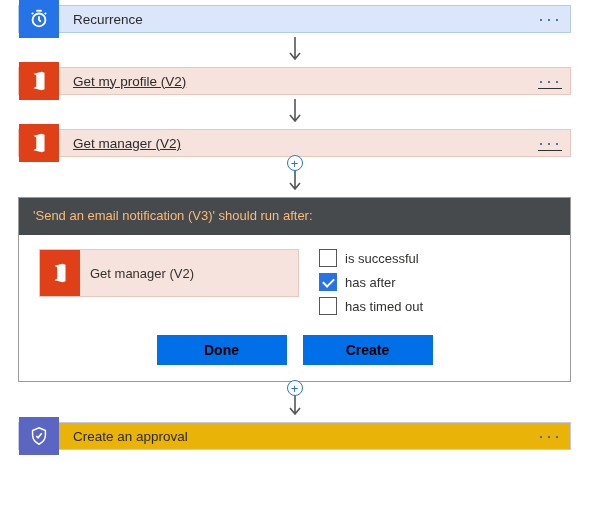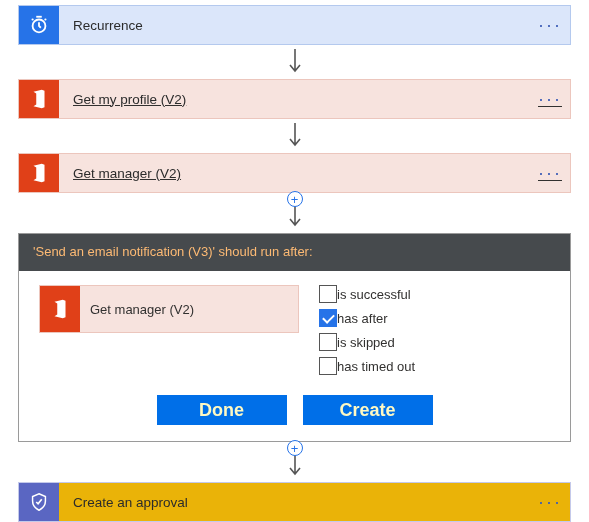--- a/index.html
+++ b/index.html
@@ -9,21 +9,21 @@
     font-family: "Segoe UI", Arial, sans-serif;
     font-size: 13px;
     color: #323130;
     background: #ffffff;
     width: 589px;
   }
   .card {
     display: flex;
     align-items: center;
     border: 1px solid;
-    height: 40px;
+    height: 28px;
     position: relative;
   }
   .card-blue { background: #dbe6fa; border-color: #b4c9ee; }
   .card-pink { background: #f7e3de; border-color: #ecc6bd; text-decoration: underline; }
   .card-lav  { background: #eab308; border-color: #c4c9ea; }
   .icon-box {
     width: 40px; height: 38px;
     display: flex; align-items: center; justify-content: center;
     flex: 0 0 40px;
   }
@@ -70,38 +70,38 @@
     display: flex;
     background: #f7e3de;
     border: 1px solid #ecc6bd;
     height: 48px;
   }
   .dep-card .icon-box { height: 46px; }
   .dep-text { padding: 6px 10px; display:flex; flex-direction:column; justify-content:center; }
   .dep-title { font-size: 13px; }
   .dep-status { font-size: 11px; color: #5a5a5a; margin-top: 2px; }
   .checks { display: flex; flex-direction: column; gap: 6px; font-size: 13px; }
-  .chk { display: flex; align-items: center; cursor: pointer; }
+  .chk { display: flex; align-items: center; gap: 8px; cursor: pointer; }
   .chk-box {
     width: 18px; height: 18px; border: 1px solid #555; background: #fff;
     display: flex; align-items: center; justify-content: center;
     flex: 0 0 18px;
   }
   .chk.checked .chk-box { background: #2673e8; border-color: #2673e8; }
   .chk.checked .chk-box::after {
     content: ""; width: 5px; height: 9px;
     border: solid #fff; border-width: 0 2px 2px 0;
     transform: rotate(45deg); margin-top: -2px;
   }
   .btn-row { display: flex; gap: 16px; justify-content: center; margin-top: 20px; }
   .btn {
     flex: 0 0 130px;
-    background: #006fe8; color: #fef9c3;
+    background: #006fe8; color: #000000;
     border: none; height: 30px;
-    font-size: 18px; font-weight: 600;
+    font-size: 14px; font-weight: 600;
     cursor: pointer;
   }
 </style>
 </head>
 <body>
 
 <div class="card card-blue">
   <div class="icon-box blue">
     <svg viewBox="0 0 24 24">
         <circle cx="12" cy="13" r="7" fill="none" stroke="#fff" stroke-width="2"></circle>
@@ -172,24 +172,20 @@
         <div class="chk">
           <span class="chk-box"></span>
           <span>is successful</span>
         </div>
         <div class="chk checked">
           <span class="chk-box"></span>
           <span>has after</span>
         </div>
         <div class="chk">
           <span class="chk-box"></span>
-          <span>is skipped</span>
-        </div>
-        <div class="chk">
-          <span class="chk-box"></span>
           <span>has timed out</span>
         </div>
       </div>
     </div>
     <div class="btn-row">
       <button class="btn">Done</button>
       <button class="btn">Create</button>
     </div>
   </div>
 </div>

